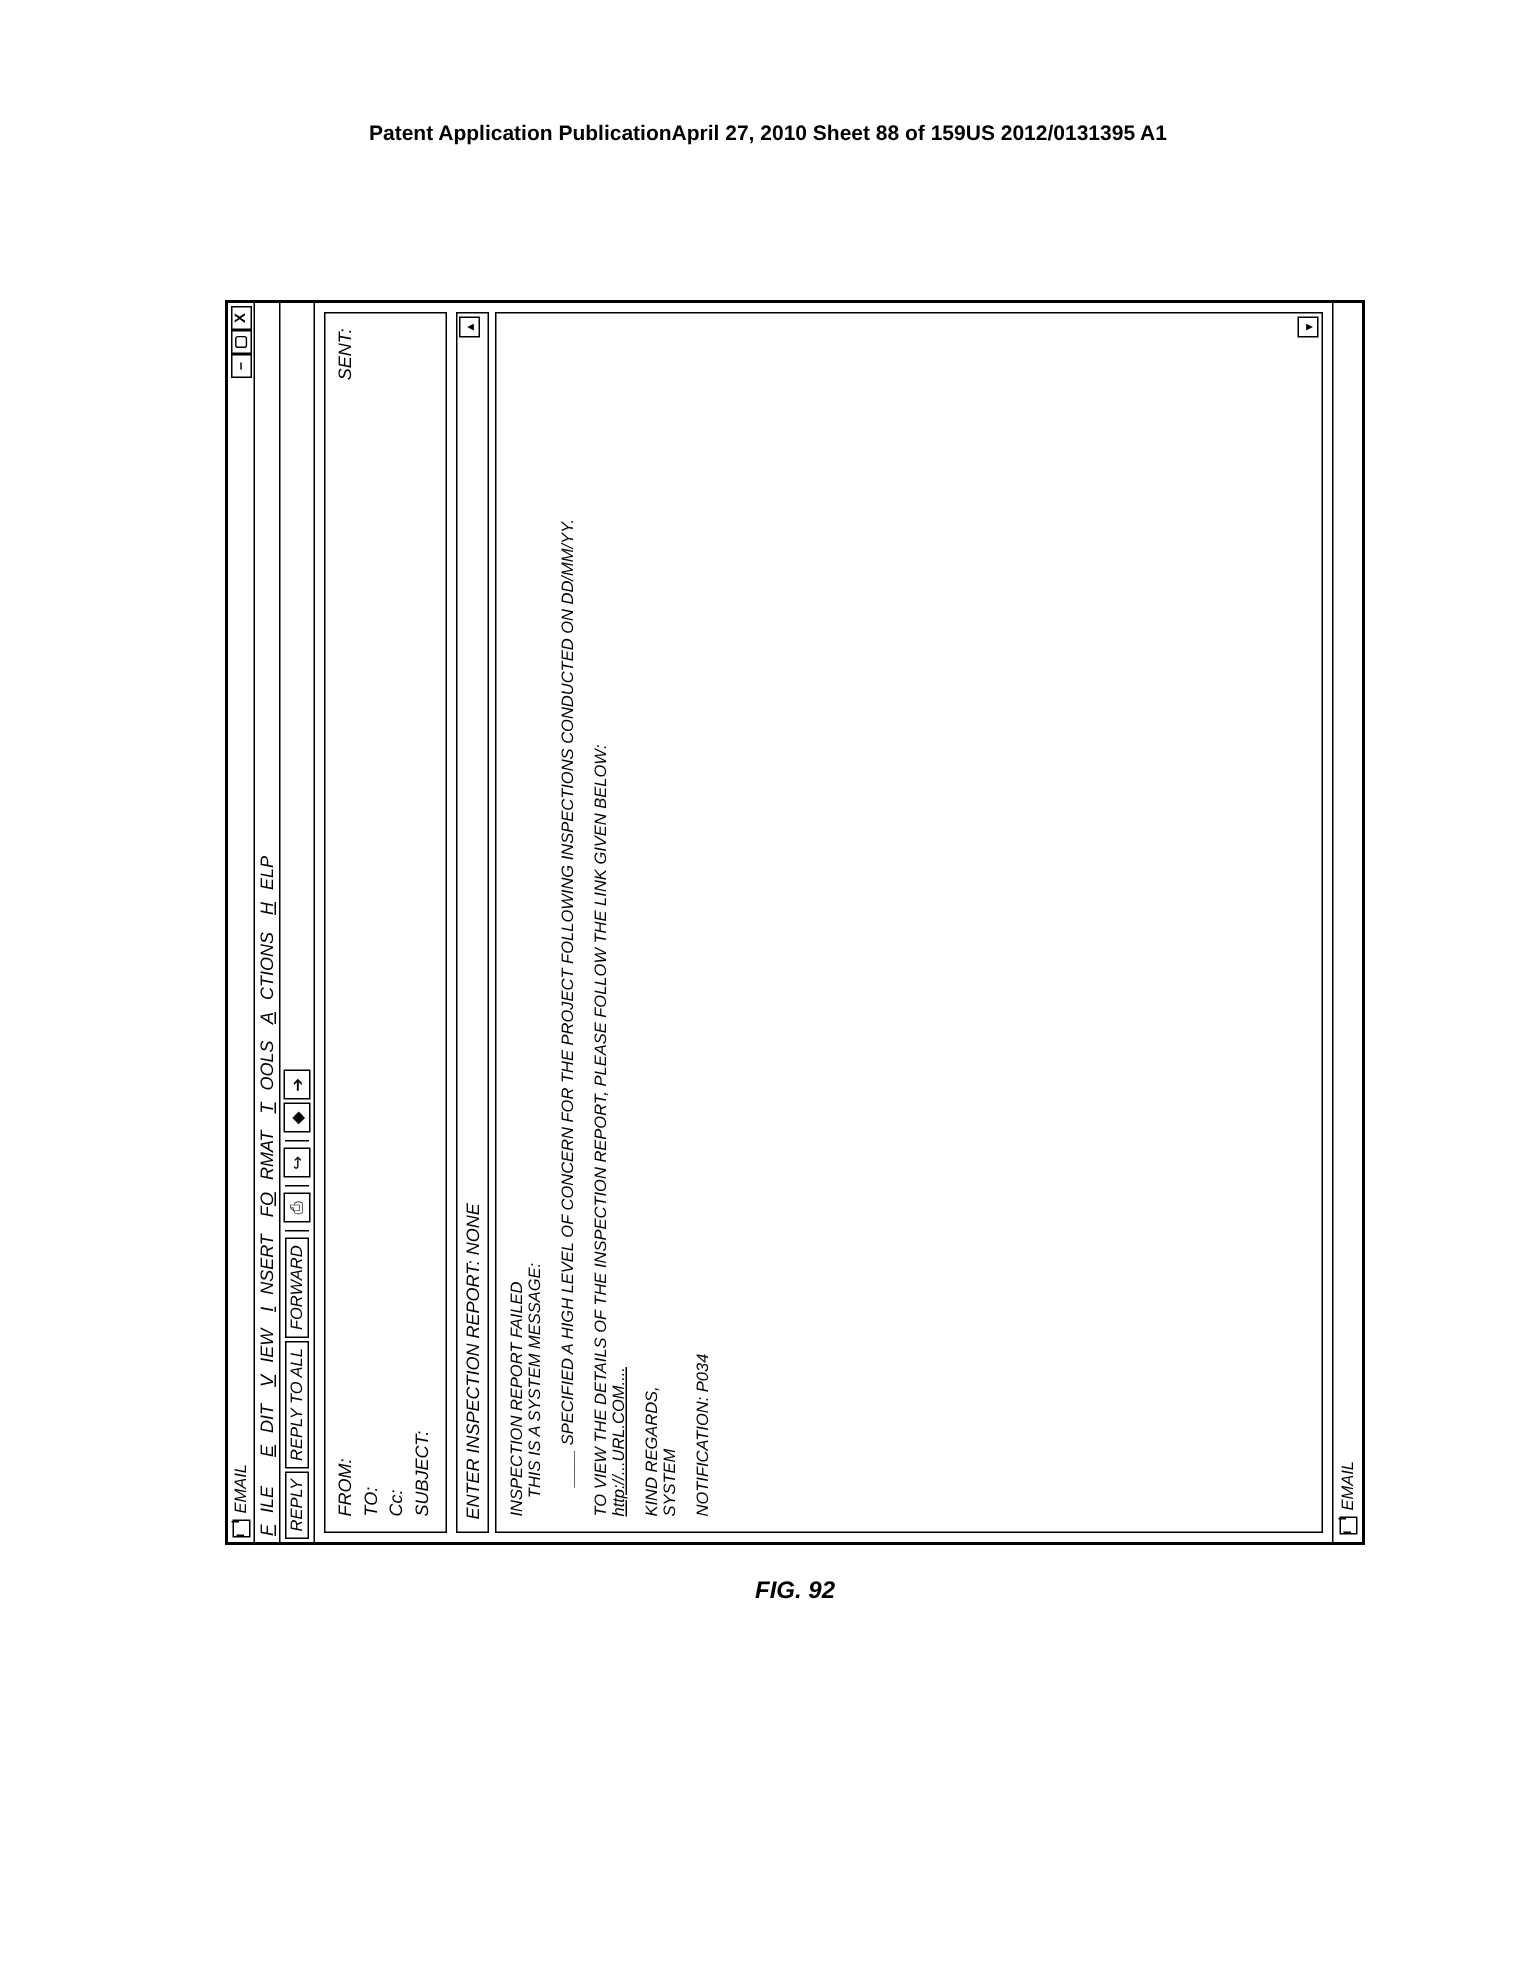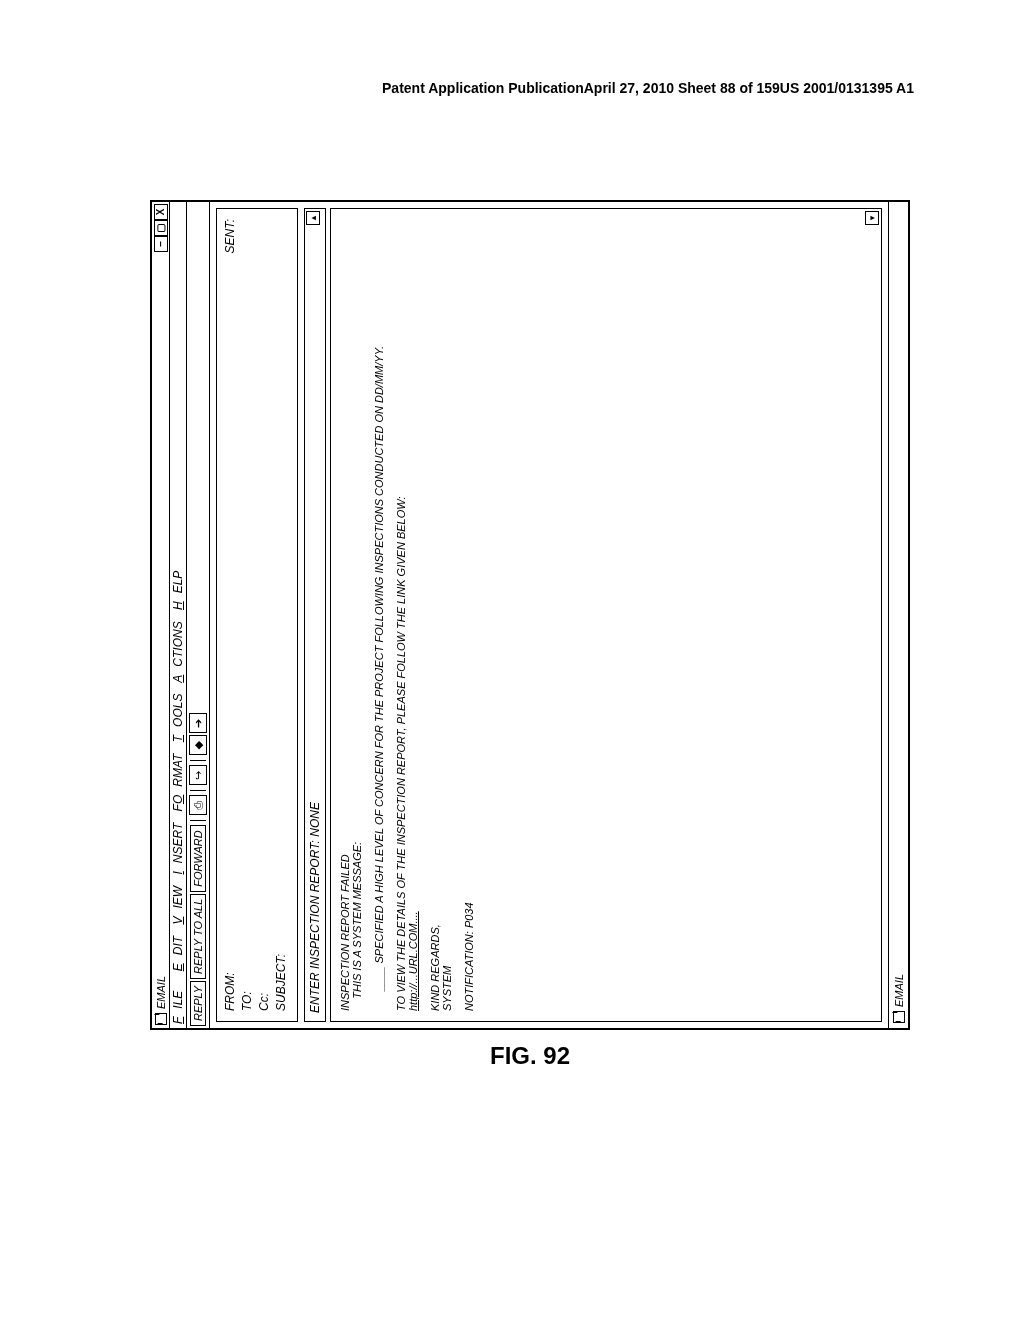--- a/index.html
+++ b/index.html
@@ -5,21 +5,21 @@
     * { box-sizing: border-box; margin: 0; padding: 0; }
     body {
       font-family: Arial, sans-serif;
       background: #fff;
       width: 1024px;
       height: 1320px;
       position: relative;
     }
     .page-header {
       display: flex;
-      justify-content: flex-end;
+      justify-content: center;
       padding: 80px 110px 10px 110px;
       font-size: 14px;
       font-weight: bold;
     }
     .figure-outer {
       position: absolute;
       left: 150px;
       top: 200px;
       width: 760px;
       height: 830px;
@@ -144,30 +144,31 @@
       align-items: center;
       padding: 2px 4px;
       height: 20px;
     }
     .fig-label {
       position: absolute;
       left: 50%;
       bottom: -40px;
       transform: translateX(-50%);
       font-weight: bold;
-      font-size: 24px;
+      font-style: italic;
+      font-size: 16px;
     }
   </style>
 </head>
 <body>
 
 <div class="page-header">
   <span>Patent Application Publication</span>
   <span>April 27, 2010  Sheet 88 of 159</span>
-  <span>US 2001/0131395 A1</span>
+  <span>US 2012/0131395 A1</span>
 </div>
 
 <div class="figure-outer">
   <div class="rotate-wrap">
     <div class="email-window">
 
       <div class="titlebar">
         <span class="app-icon"></span>
         <span class="title-text">EMAIL</span>
         <div class="win-btns">

